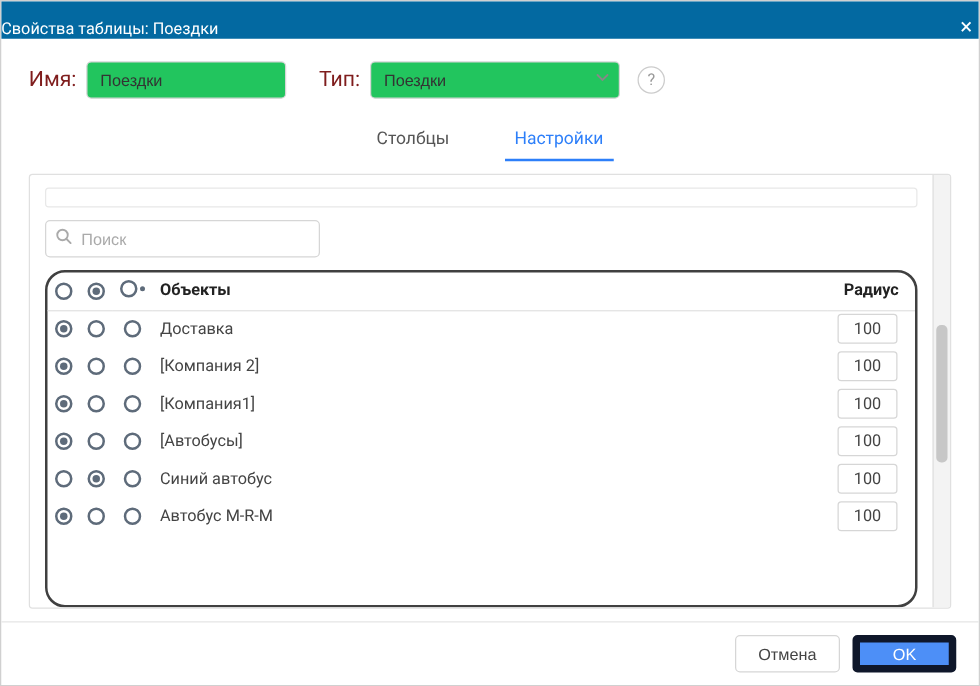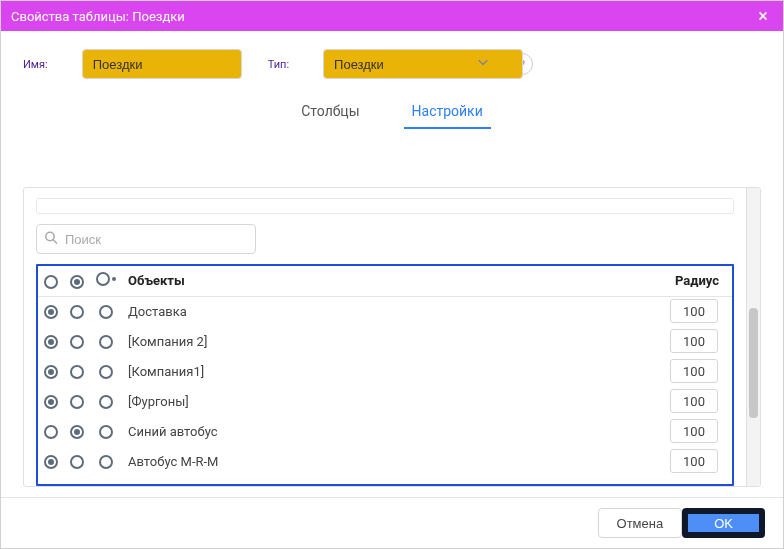--- a/index.html
+++ b/index.html
@@ -1,68 +1,68 @@
 <!DOCTYPE html>
 <html><head>
 <meta charset="utf-8">
 <style>
   * { box-sizing: border-box; margin: 0; padding: 0; }
   body { font-family: -apple-system, BlinkMacSystemFont, "Segoe UI", Roboto, Arial, sans-serif; font-size: 13px; color: #333; background: #fff; width: 784px; height: 549px; overflow: hidden; display:flex; flex-direction:column; border:1px solid #d0d0d0;}
   
-  .titlebar { background: #d946ef; color: #fff; height: 30px; display: flex; align-items: center; padding: 0 10px; justify-content: space-between; font-size:13px;}
+  .titlebar { background: #0369a1; color: #fff; height: 30px; display: flex; align-items: flex-end; padding: 0 0; justify-content: space-between; font-size:13px;}
   .titlebar .close { font-size: 18px; cursor: pointer; line-height:1; width:20px; text-align:center;}
   
   .content { padding: 18px 22px 10px 22px; display:flex; flex-direction:column; flex:1; min-height:0;}
   
   .toprow { display:flex; align-items:center; gap:8px; margin-bottom:18px;}
-  .toprow label { color:#4c1d95; font-size:11px;}
-  .txt-input { border:1px solid #d6d6d6; border-radius:4px; height:30px; padding:12px 10px; font-size:13px; color:#333; background:#eab308;margin-left:26px;}
+  .toprow label { color:#7f1d1d; font-size:17px;}
+  .txt-input { border:1px solid #d6d6d6; border-radius:4px; height:30px; padding:12px 10px; font-size:13px; color:#333; background:#22c55e;}
   .txt-input.name { width:160px;}
   .select-wrap { position:relative; width:200px;}
   .select-wrap .txt-input { width:100%; padding-right:28px; cursor:pointer;}
   .select-wrap .chev { position:absolute; right:8px; top:50%; transform:translateY(-50%); color:#888; pointer-events:none;}
   .help { width:22px; height:22px; border:1px solid #ccc; border-radius:50%; color:#999; display:flex; align-items:center; justify-content:center; font-size:13px; cursor:pointer; margin-left:6px;}
   
   .tabs { display:flex; justify-content:center; gap:48px; border-bottom:none; margin-bottom:10px;}
   .tab { padding:6px 2px 10px 2px; color:#555; cursor:pointer; position:relative; font-size:14px;}
   .tab.active { color:#2d7ff9; }
   .tab.active::after { content:""; position:absolute; left:-6px; right:-6px; bottom:0; height:2px; background:#2d7ff9;}
   
-  .panel { border:1px solid #e0e0e0; border-radius:3px; flex:1; min-height:0; display:flex; overflow:hidden;margin-top:48px;}
+  .panel { border:1px solid #e0e0e0; border-radius:3px; flex:1; min-height:0; display:flex; overflow:hidden;}
   .panel-inner { flex:1; padding:10px 12px 0 12px; overflow:hidden; display:flex; flex-direction:column; position:relative;}
   
   .topbox { border:1px solid #e8e8e8; border-radius:3px; height:16px; margin-bottom:10px;}
   
   .search-wrap { position:relative; width:220px; margin-bottom:10px;}
   .search-wrap .icon { position:absolute; left:8px; top:50%; transform:translateY(-50%); color:#aaa; }
   .search-wrap input { border:1px solid #d6d6d6; border-radius:4px; height:30px; padding:0 10px 0 28px; width:100%; font-size:13px; color:#333;}
   .search-wrap input::placeholder{color:#aaa;}
   
-  .grid-wrap { border:2px solid #1d4ed8; border-radius:1px; flex:1; min-height:0; display:flex; overflow:hidden;}
+  .grid-wrap { border:2px solid #404040; border-radius:16px; flex:1; min-height:0; display:flex; overflow:hidden;}
   .grid-scroll { flex:1; overflow-y:auto;}
   
   table { width:100%; border-collapse:collapse;}
   th, td { text-align:left; padding:0 6px; height:30px; vertical-align:middle;}
   thead th { border-bottom:1px solid #e5e5e5; font-weight:bold; color:#222; font-size:13px; white-space:nowrap;}
   thead th.rad { text-align:center; }
   td.name-cell { color:#444;}
   td.rad-cell { width:70px; text-align:right; padding-right:14px;}
   
   .r-col { width:26px; text-align:center;}
   .radio-outer { width:14px; height:14px; border:2px solid #5e6b7a; border-radius:50%; display:inline-block; position:relative; vertical-align:middle;}
   .radio-outer .dot-in { width:6px; height:6px; background:#5e6b7a; border-radius:50%; position:absolute; top:50%; left:50%; transform:translate(-50%,-50%);}
   .hdr-icon { display:inline-flex; align-items:center; gap:2px;}
   .small-dot { width:4px; height:4px; background:#5e6b7a; border-radius:50%; display:inline-block;}
   
   .val-box { border:1px solid #d6d6d6; border-radius:3px; height:24px; width:48px; display:inline-flex; align-items:center; justify-content:center; color:#444; font-size:13px; background:#fff;}
   
   .outer-scroll { width:14px; background:#f3f3f3; border-left:1px solid #e0e0e0; position:relative;}
   .outer-scroll .thumb { position:absolute; left:2px; right:2px; top:120px; height:110px; background:#c7c7c7; border-radius:4px;}
   
-  .footer { border-top:1px solid #e5e5e5; padding:10px 18px; display:flex; justify-content:flex-end; gap:0;}
+  .footer { border-top:1px solid #e5e5e5; padding:10px 18px; display:flex; justify-content:flex-end; gap:10px;}
   .btn { height:30px; padding:0 18px; border-radius:4px; font-size:13px; cursor:pointer; display:inline-flex; align-items:center;}
   .btn.secondary { background:#fff; border:1px solid #d6d6d6; color:#444;}
   .btn.primary { background:#4d8ff7; border:6px solid #0f172a; color:#fff; padding:0 26px;}
   
   
   .grid-scroll::-webkit-scrollbar { width:10px;}
   .grid-scroll::-webkit-scrollbar-thumb { background:#c7c7c7; border-radius:4px;}
   .grid-scroll::-webkit-scrollbar-track { background:#f3f3f3;}
 </style>
 </head>
@@ -142,21 +142,21 @@
                   <td class="r-col"><span class="radio-outer"><span class="dot-in"></span></span></td>
                   <td class="r-col"><span class="radio-outer"></span></td>
                   <td class="r-col"><span class="radio-outer"></span></td>
                   <td class="name-cell">[Компания1]</td>
                   <td class="rad-cell"><span class="val-box">100</span></td>
                 </tr>
                 <tr>
                   <td class="r-col"><span class="radio-outer"><span class="dot-in"></span></span></td>
                   <td class="r-col"><span class="radio-outer"></span></td>
                   <td class="r-col"><span class="radio-outer"></span></td>
-                  <td class="name-cell">[Фургоны]</td>
+                  <td class="name-cell">[Автобусы]</td>
                   <td class="rad-cell"><span class="val-box">100</span></td>
                 </tr>
                 <tr>
                   <td class="r-col"><span class="radio-outer"></span></td>
                   <td class="r-col"><span class="radio-outer"><span class="dot-in"></span></span></td>
                   <td class="r-col"><span class="radio-outer"></span></td>
                   <td class="name-cell">Синий автобус</td>
                   <td class="rad-cell"><span class="val-box">100</span></td>
                 </tr>
                 <tr>

